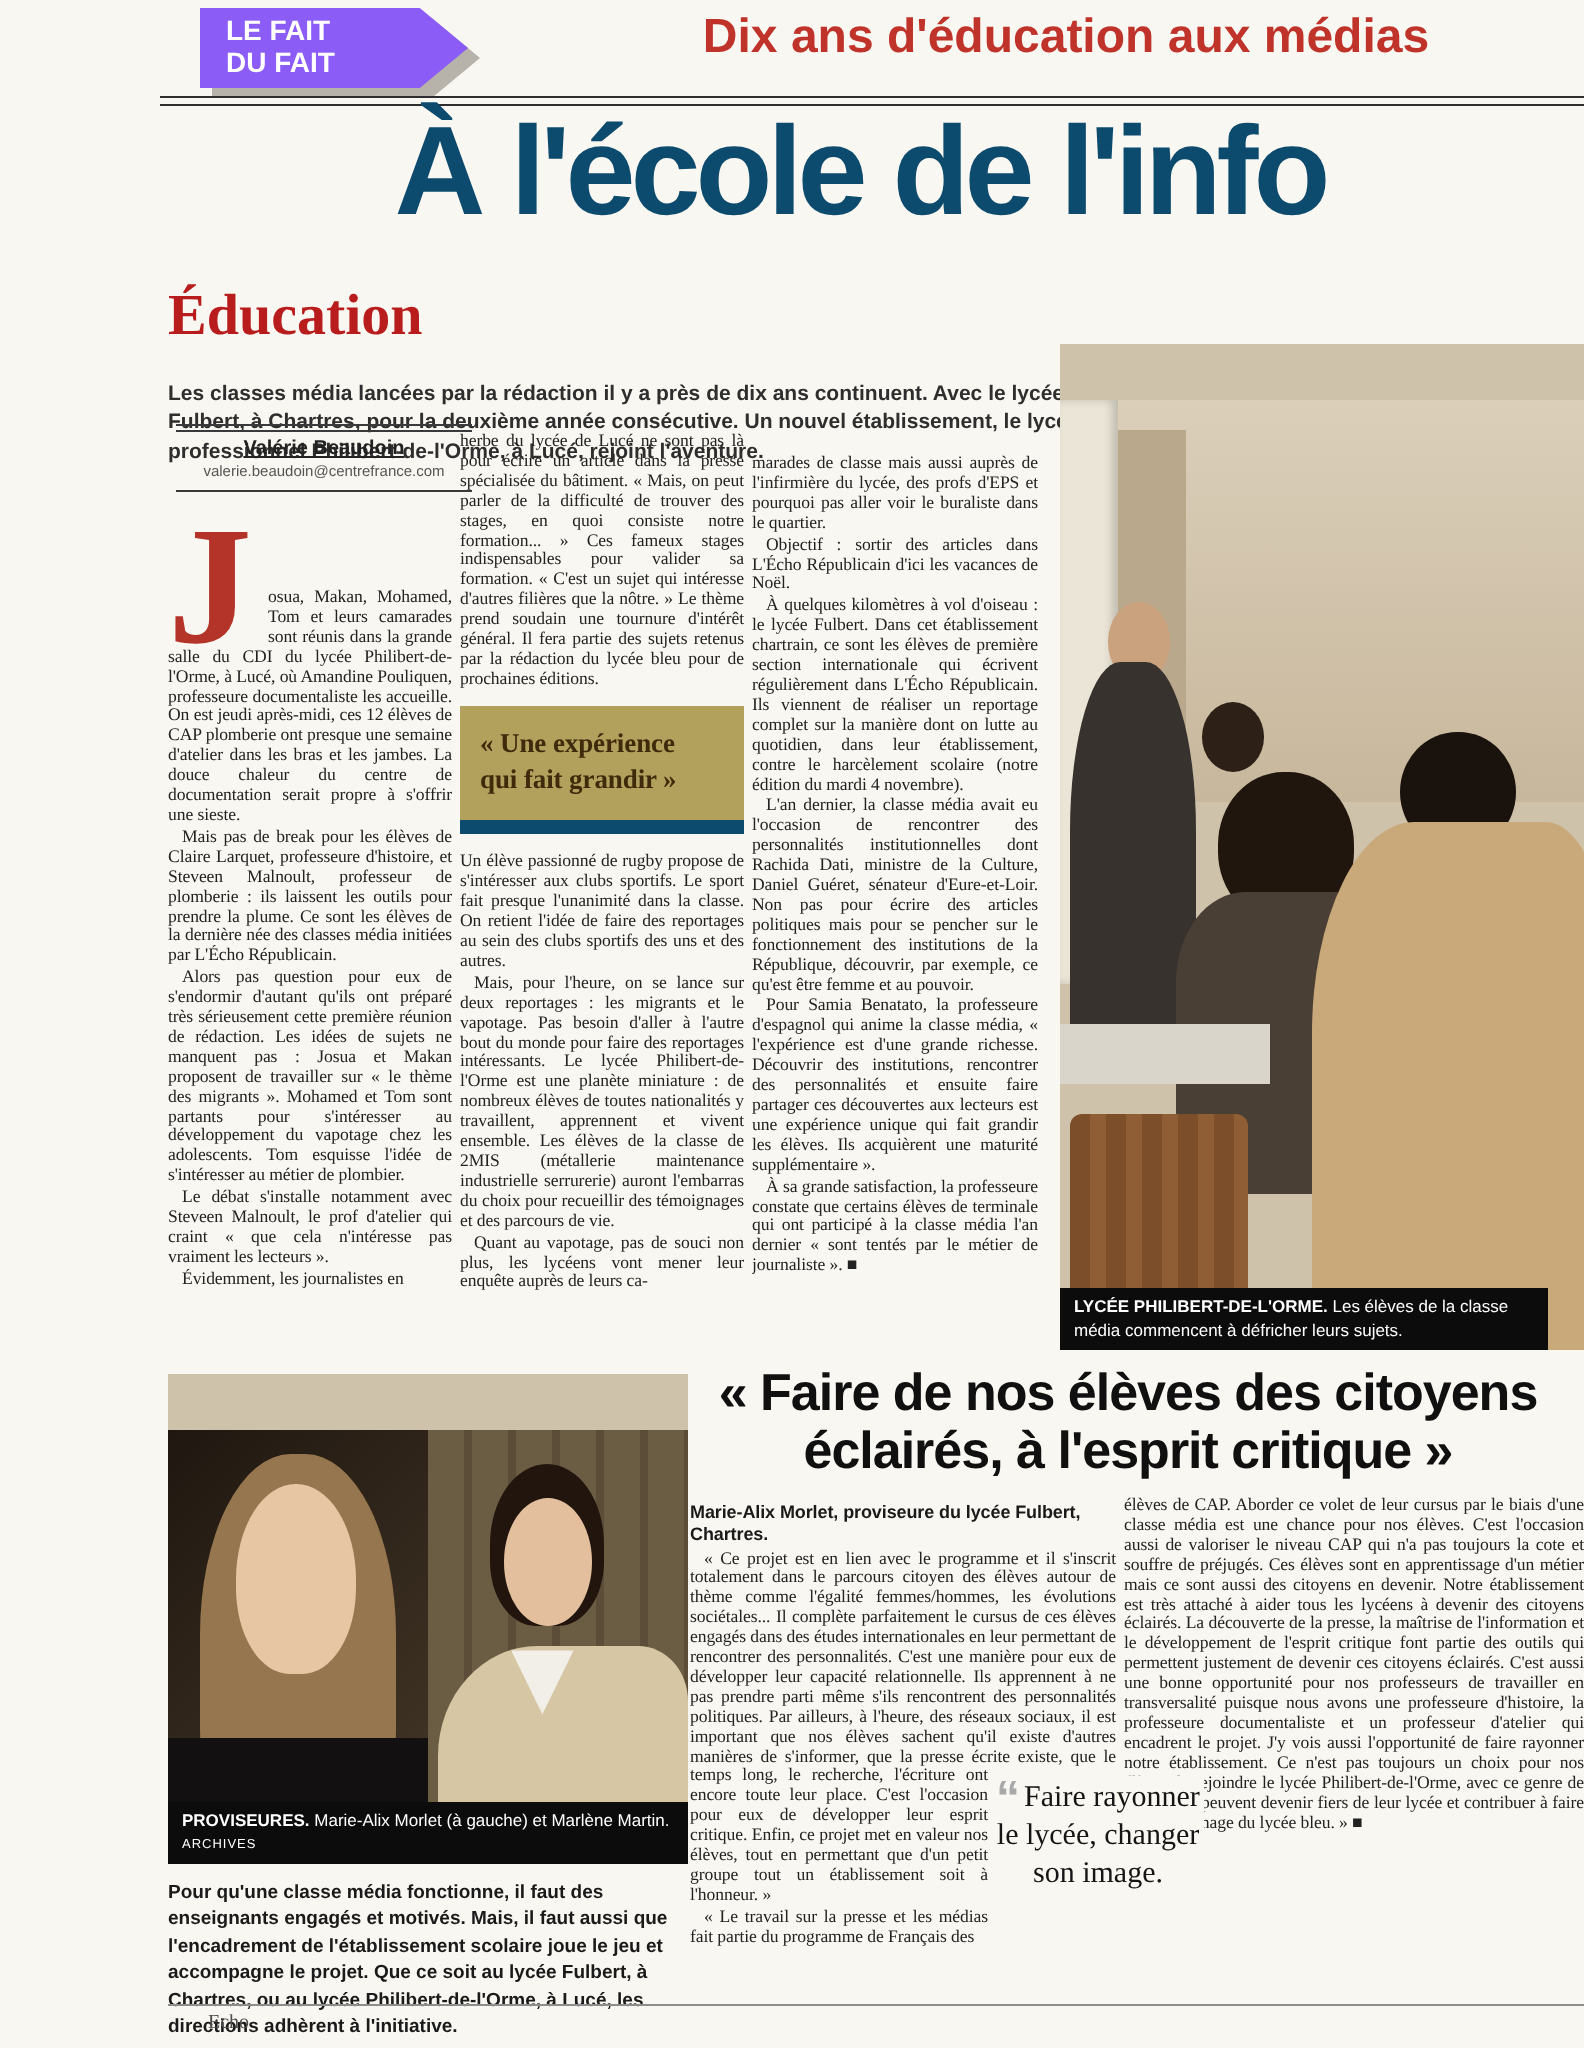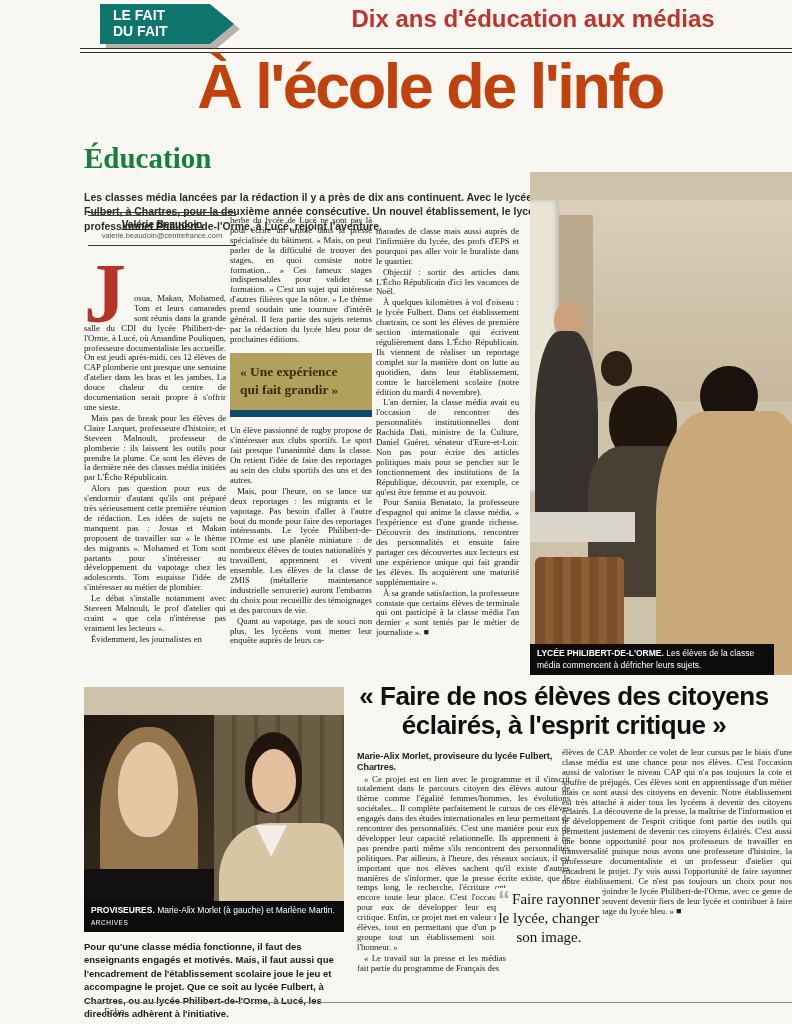--- a/index.html
+++ b/index.html
@@ -3,30 +3,30 @@
 <meta charset="utf-8">
 <style>
   html,body{margin:0;padding:0;background:#e8e6e0;}
   #page{position:relative;width:792px;height:1024px;background:#f9f7f1;overflow:hidden;
         font-family:"Liberation Serif",serif;color:#1d1d1d;margin:0 auto;}
   .abs{position:absolute;}
 
   
   .badge-shadow{left:106px;top:9px;width:134px;height:40px;background:#b7b2aa;
     clip-path:polygon(0 0,82% 0,100% 50%,82% 100%,0 100%);}
-  .badge{left:100px;top:4px;width:134px;height:40px;background:#0f766e;
+  .badge{left:100px;top:4px;width:134px;height:40px;background:#8b5cf6;
     clip-path:polygon(0 0,82% 0,100% 50%,82% 100%,0 100%);
     color:#fff;font-family:"Liberation Sans",sans-serif;font-weight:700;font-size:14px;line-height:1.12;
     display:flex;flex-direction:column;justify-content:center;padding-left:13px;box-sizing:border-box;}
   .kicker{left:300px;top:6px;width:466px;text-align:center;color:#c0332a;
     font:800 24px/1.1 "Liberation Sans",sans-serif;}
   .toprule{left:80px;right:0;top:48px;height:3px;border-top:1px solid #2d2d2d;border-bottom:1px solid #2d2d2d;}
-  .headline{left:68px;top:54px;width:724px;text-align:center;color:#c2410c;
+  .headline{left:68px;top:54px;width:724px;text-align:center;color:#0c4a6e;
     font:800 63px/1.02 "Liberation Sans",sans-serif;letter-spacing:-2.5px;}
-  .section{left:84px;top:144px;color:#15803d;font:600 29px/1 "Liberation Serif",serif;}
+  .section{left:84px;top:144px;color:#b91c1c;font:600 29px/1 "Liberation Serif",serif;}
   .standfirst{left:84px;top:190px;width:478px;color:#2e2e2e;
     font:700 10.5px/1.38 "Liberation Sans",sans-serif;}
 
   
   .byline{left:88px;top:212px;width:148px;border-top:1px solid #3a3a3a;padding-top:2px;text-align:center;}
   .byline-in{border-top:1px solid #3a3a3a;border-bottom:1px solid #3a3a3a;padding:3px 0 4px;}
   .byline-name{font:700 10px/1.2 "Liberation Sans",sans-serif;color:#222;text-decoration:underline;}
   .byline-mail{font:400 7.5px/1.3 "Liberation Sans",sans-serif;color:#555;}
 
   
@@ -77,21 +77,21 @@
   .w-face1{left:13%;top:11%;width:23%;height:39%;background:#e7c6a4;border-radius:50% 50% 45% 45%;}
   .w-body1{left:0;top:63%;width:50%;height:37%;background:#121010;}
   .w-head2{left:62%;top:7%;width:22%;height:33%;background:#21150d;border-radius:50% 50% 40% 40%;}
   .w-face2{left:64.5%;top:14%;width:17%;height:26%;background:#e3bf9e;border-radius:50%;}
   .w-body2{left:52%;top:44%;width:48%;height:56%;background:#d6c6a4;border-radius:40% 20% 0 0;}
   .w-collar{left:66%;top:45%;width:12%;height:13%;background:#f2efe8;clip-path:polygon(0 0,100% 0,50% 100%);}
 
   
   .itv-headline{left:336px;top:682px;width:456px;text-align:center;color:#101010;
     font:700 26px/1.12 "Liberation Sans",sans-serif;letter-spacing:-0.5px;}
-  .colA{left:345px;top:748px;width:213px;height:263px;overflow:hidden;margin-left:12px;}
+  .colA{left:345px;top:748px;width:213px;height:263px;overflow:hidden;}
   .colB{left:562px;top:748px;width:230px;height:258px;overflow:hidden;}
   .lead{font:700 9px/1.25 "Liberation Sans",sans-serif;color:#1a1a1a;text-align:left;text-indent:0!important;margin-top:3px!important;}
   .q-spacer{float:right;width:64px;height:122px;}
   .pullquote{left:496px;top:888px;width:106px;background:#f9f7f1;text-align:center;
     font:400 15px/1.26 "Liberation Serif",serif;color:#151515;padding:2px 0;}
   .pullmark{color:#a9a9a9;font:700 24px/0 "Liberation Sans",sans-serif;vertical-align:-4px;margin-right:2px;}
 
   
   .foot-note{left:84px;top:940px;width:262px;color:#1a1a1a;
     font:700 9.5px/1.42 "Liberation Sans",sans-serif;}

